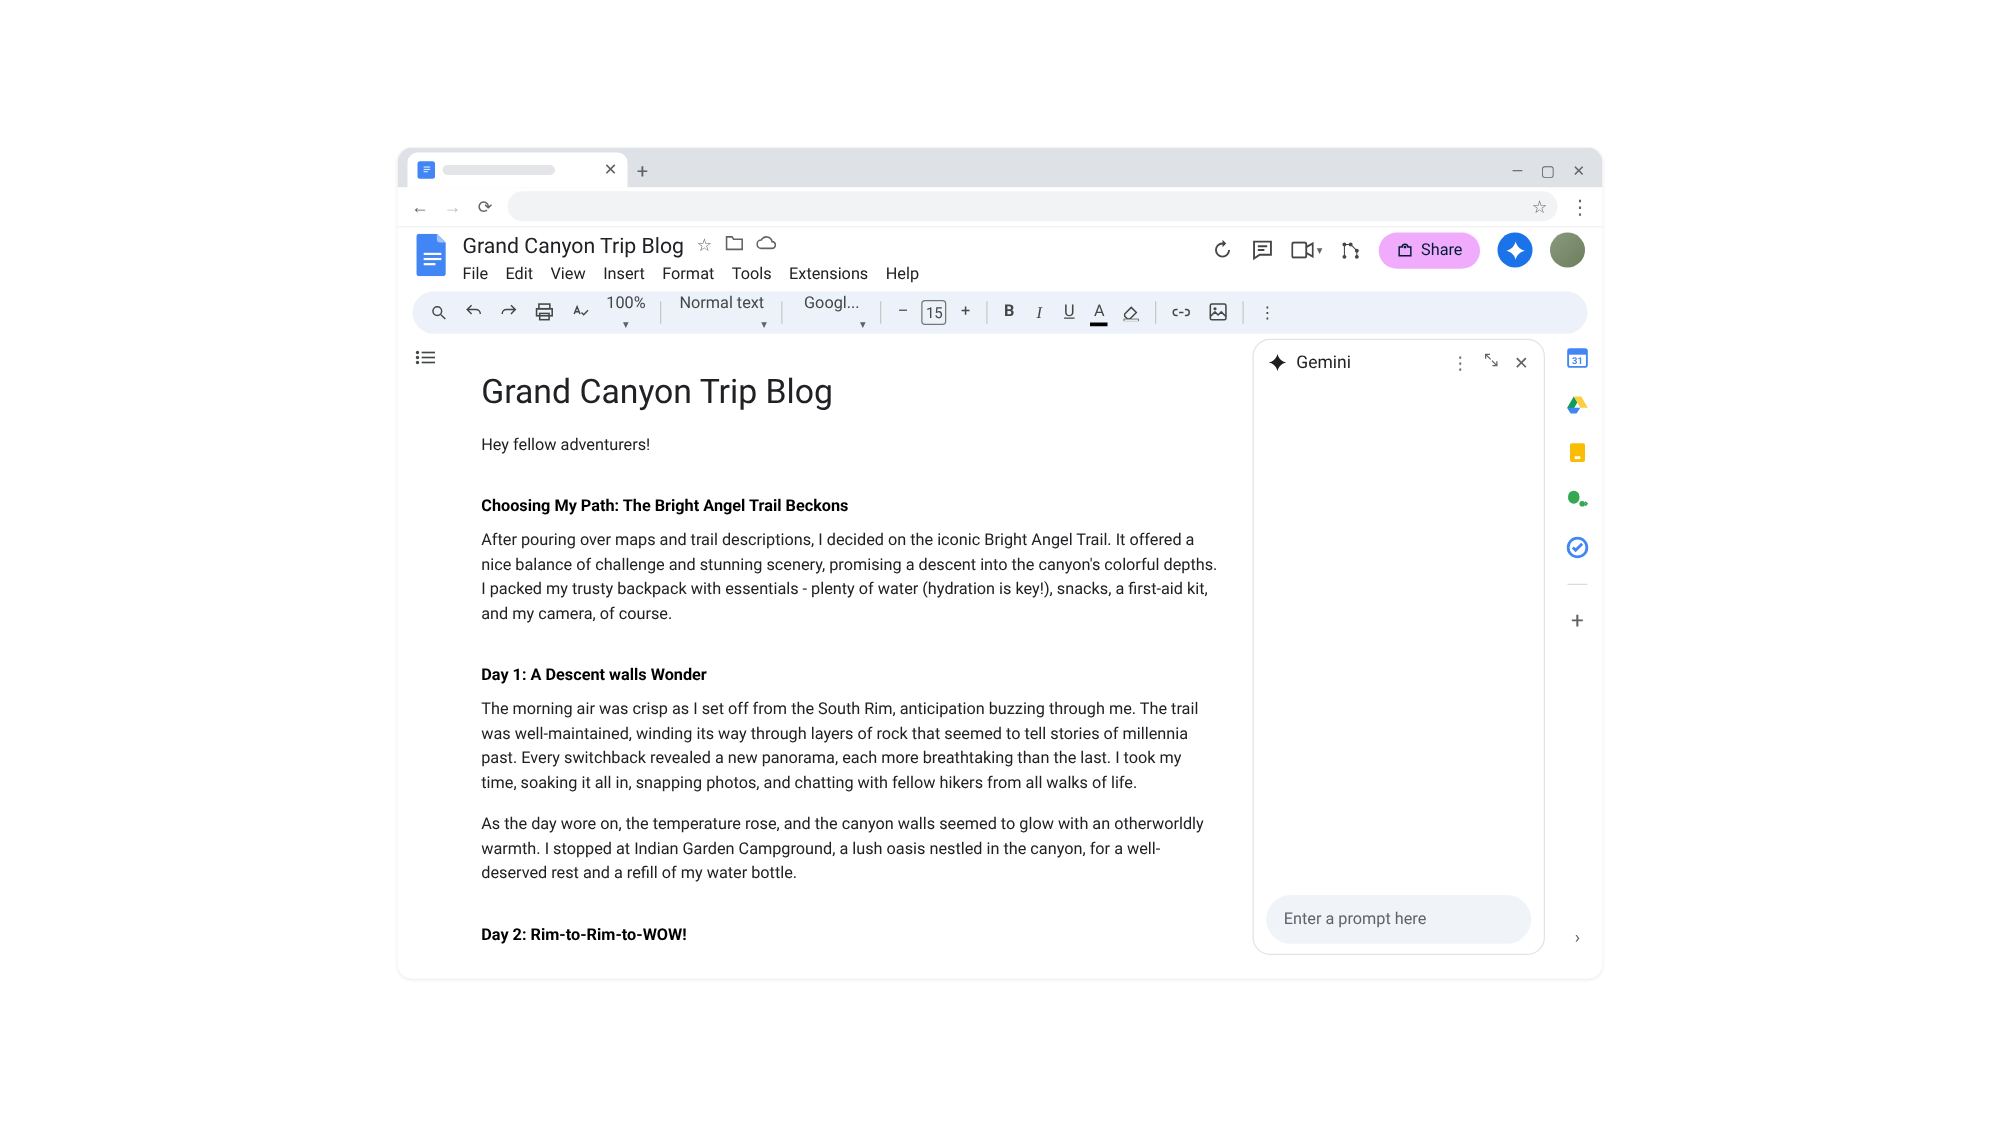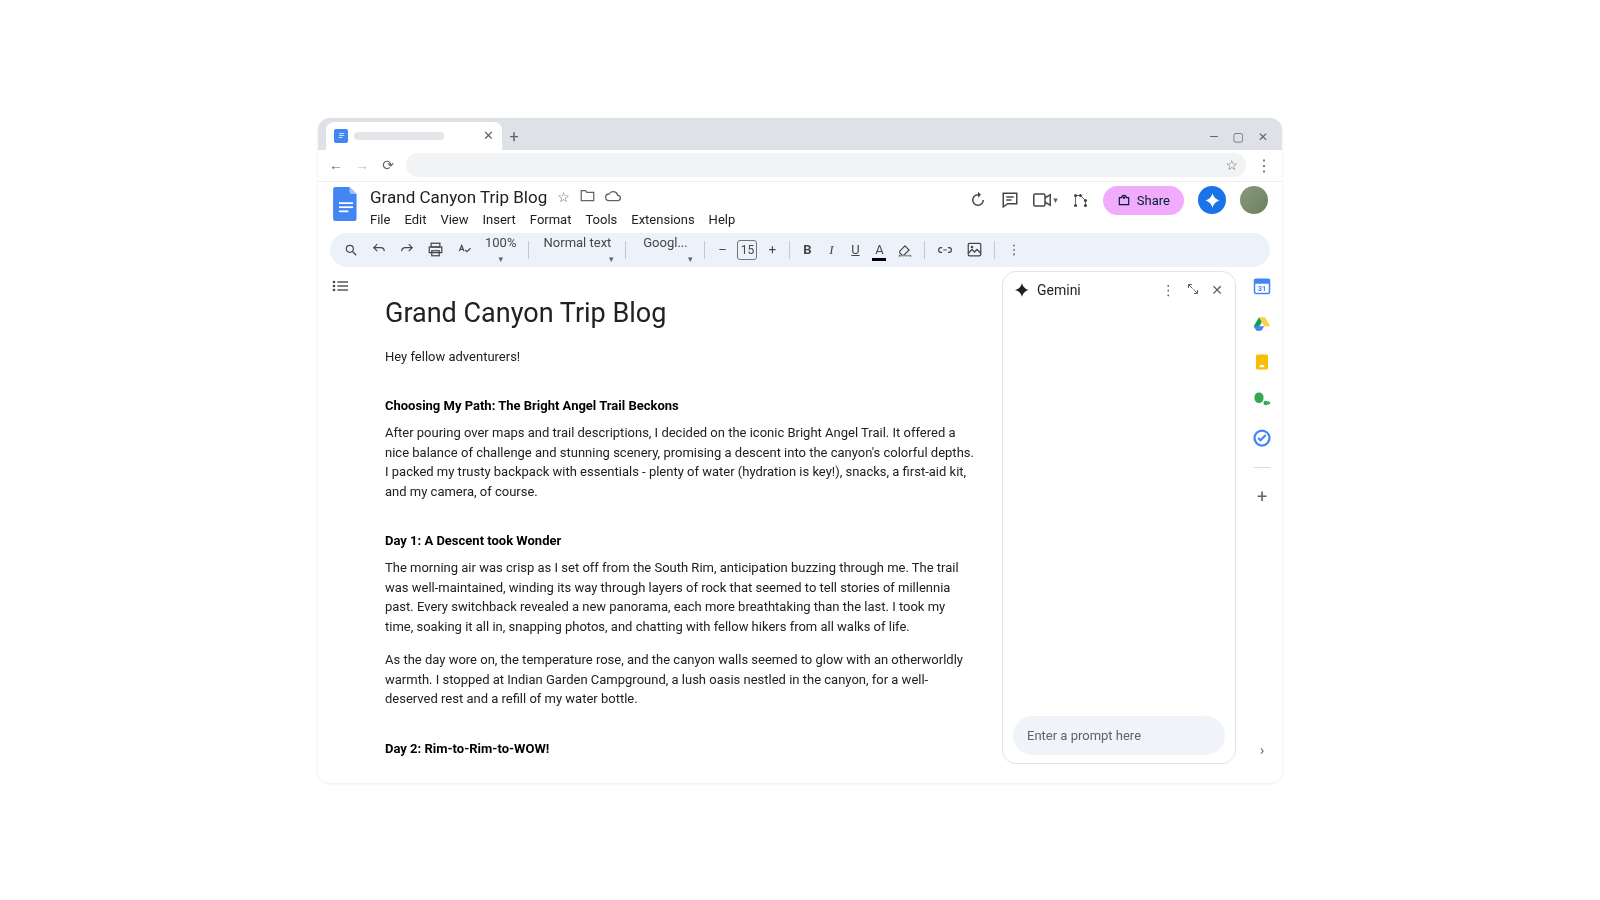--- a/index.html
+++ b/index.html
@@ -297,21 +297,21 @@
             </svg>
       </span>
     </div>
 
     <div class="doc-area">
       <div class="doc-page">
         <div class="doc-h1">Grand Canyon Trip Blog</div>
         <div class="doc-p">Hey fellow adventurers!</div>
         <div class="doc-b">Choosing My Path: The Bright Angel Trail Beckons</div>
         <div class="doc-p">After pouring over maps and trail descriptions, I decided on the iconic Bright Angel Trail. It offered a nice balance of challenge and stunning scenery, promising a descent into the canyon's colorful depths. I packed my trusty backpack with essentials - plenty of water (hydration is key!), snacks, a first-aid kit, and my camera, of course.</div>
-        <div class="doc-b">Day 1: A Descent took Wonder</div>
+        <div class="doc-b">Day 1: A Descent walls Wonder</div>
         <div class="doc-p">The morning air was crisp as I set off from the South Rim, anticipation buzzing through me. The trail was well-maintained, winding its way through layers of rock that seemed to tell stories of millennia past. Every switchback revealed a new panorama, each more breathtaking than the last. I took my time, soaking it all in, snapping photos, and chatting with fellow hikers from all walks of life.</div>
         <div class="doc-p">As the day wore on, the temperature rose, and the canyon walls seemed to glow with an otherworldly warmth. I stopped at Indian Garden Campground, a lush oasis nestled in the canyon, for a well-deserved rest and a refill of my water bottle.</div>
         <div class="doc-b">Day 2: Rim-to-Rim-to-WOW!</div>
 
       </div>
     </div>
 
     <div class="gemini-panel">
       <div class="gp-header">
         <svg class="gp-spark" viewBox="0 0 24 24">

